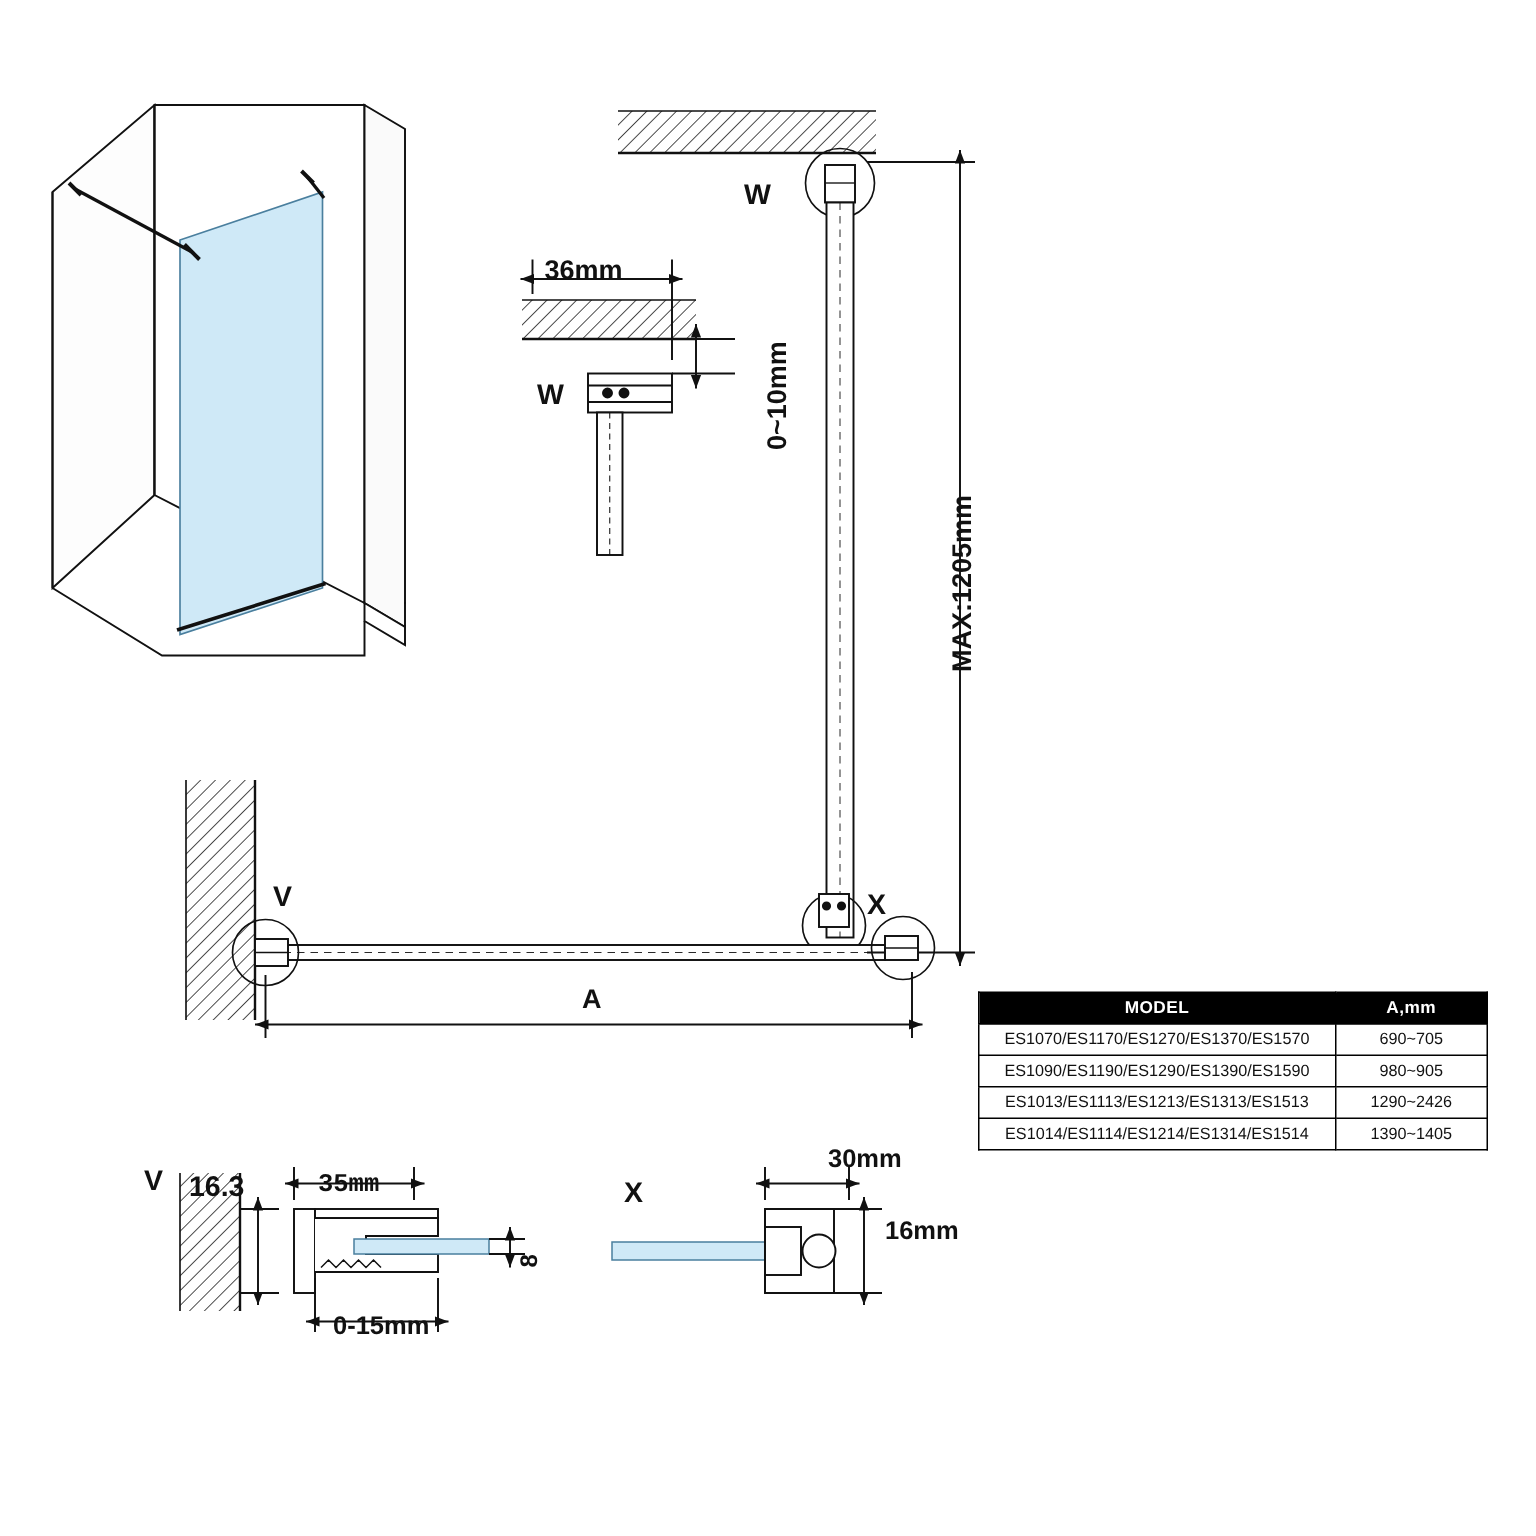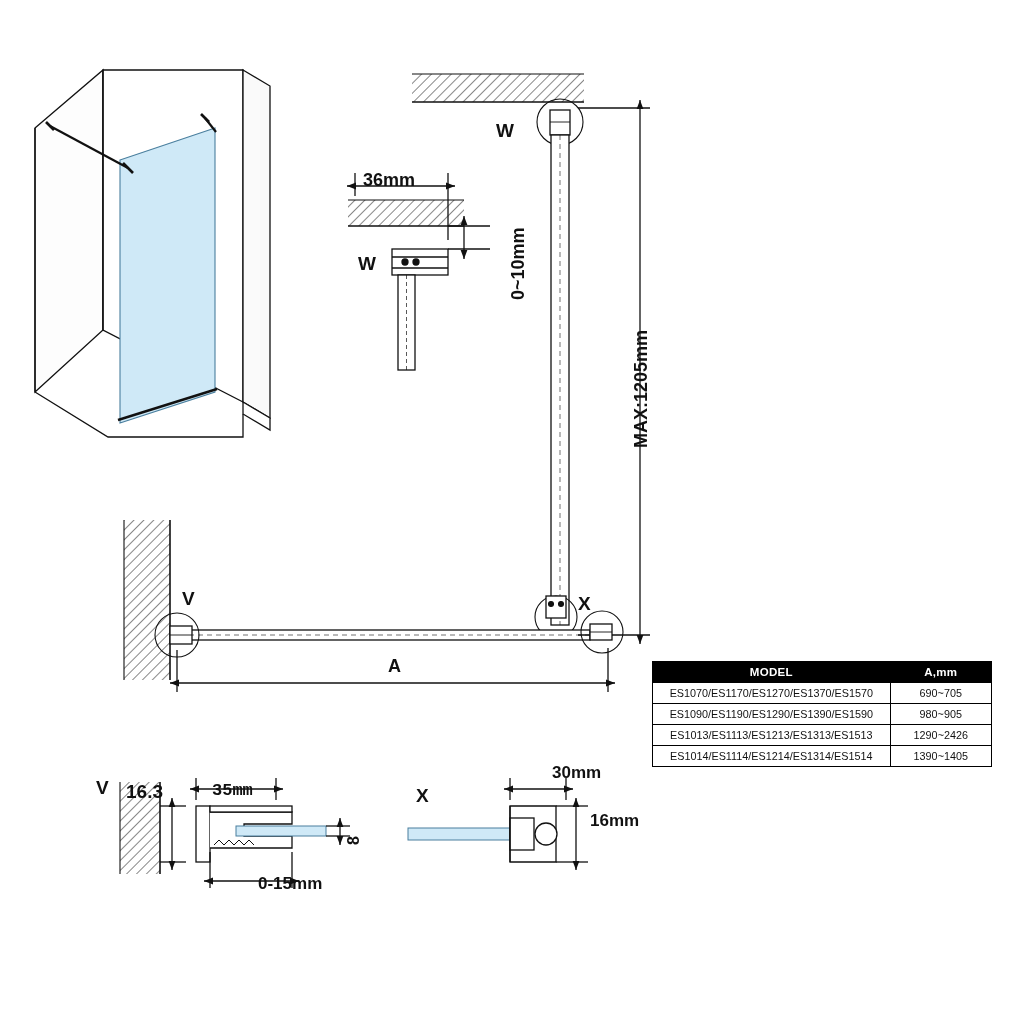--- a/index.html
+++ b/index.html
@@ -250,21 +250,21 @@
   <div class="lbl" style="left:182px; top:589px; font-size:19px;">V</div>
   <div class="lbl" style="left:578px; top:594px; font-size:19px;">X</div>
   <div class="lbl" style="left:388px; top:657px; font-size:18px;">A</div>
 
   <div class="lbl" style="left:96px; top:778px; font-size:19px;">V</div>
   <div class="lbl" style="left:416px; top:786px; font-size:19px;">X</div>
 
   <div class="lbl" style="left:212px; top:782px; font-size:17px;font-family:Liberation Mono, monospace;">35mm</div>
   <div class="lbl" style="left:126px; top:782px; font-size:19px;">16.3</div>
   <div class="lbl vert" style="left:346px; top:845px; font-size:16px;">8</div>
-  <div class="lbl" style="left:222px; top:875px; font-size:17px;margin-left:36px;">0-15mm</div>
+  <div class="lbl" style="left:222px; top:875px; font-size:17px;">0-15mm</div>
   <div class="lbl" style="left:516px; top:764px; font-size:17px;margin-left:36px;">30mm</div>
   <div class="lbl" style="left:590px; top:812px; font-size:17px;">16mm</div>
 
   <table class="model-table">
     <thead>
       <tr>
         <th class="model-col">MODEL</th>
         <th class="a-col">A,mm</th>
       </tr>
     </thead>

